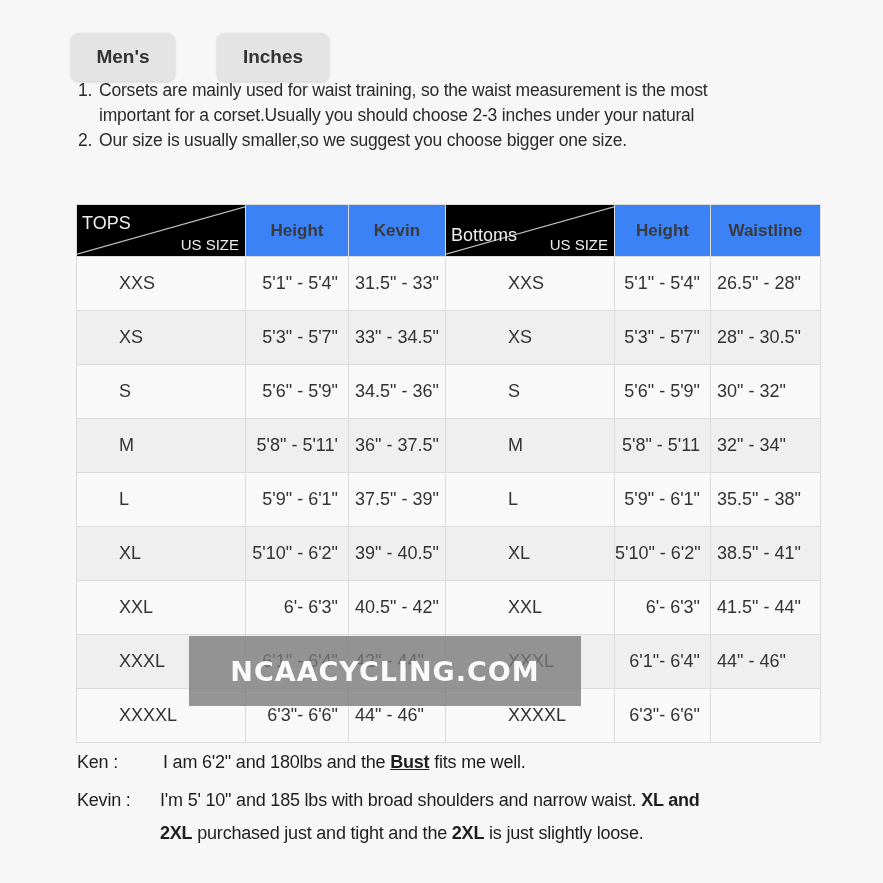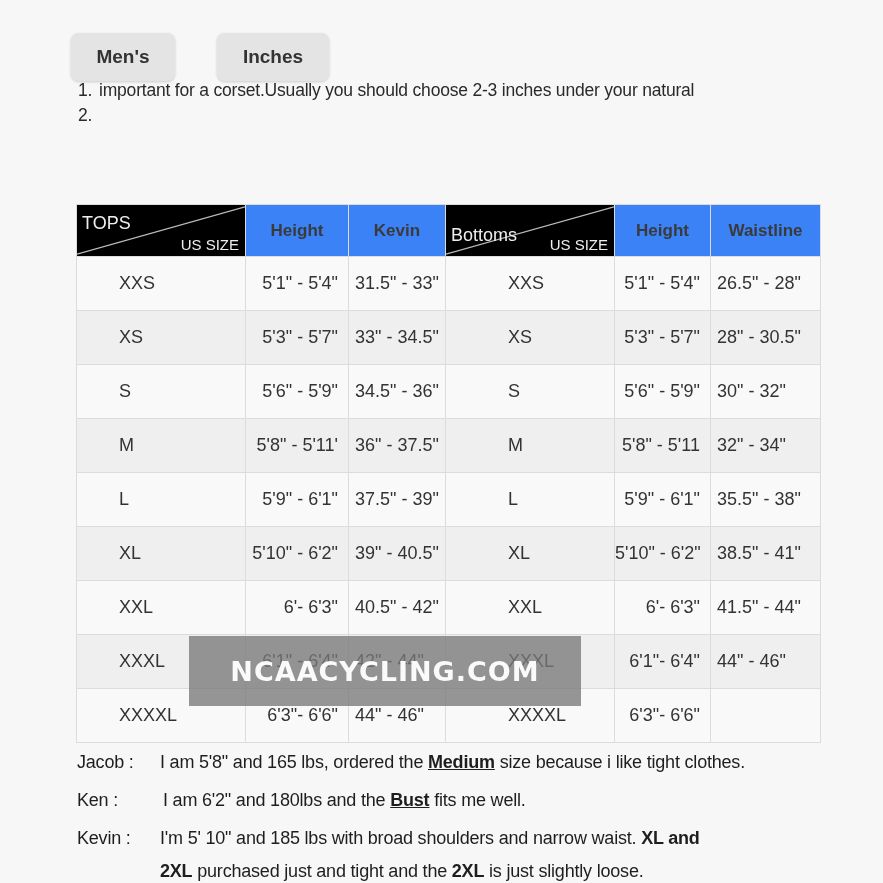--- a/index.html
+++ b/index.html
@@ -89,25 +89,27 @@
   <span>Men's</span>
 </div>
 <div class="tab-btn" id="btn-unit">
   <span>Inches</span>
 </div>
 
 <div class="notes">
   <div class="note-line">
     <span class="note-num">1.</span>
     <div>
+      <div>Corsets are mainly used for waist training, so the waist measurement is the most</div>
       <div>important for a corset.Usually you should choose 2-3 inches under your natural</div>
     </div>
   </div>
   <div class="note-line">
     <span class="note-num">2.</span>
+    <div>Our size is usually smaller,so we suggest you choose bigger one size.</div>
   </div>
 </div>
 
 <table class="chart" id="tops-table">
   <colgroup>
       <col style="width:169px">
       <col style="width:103px">
       <col style="width:97px">
     </colgroup>
   <thead>
@@ -239,24 +241,20 @@
       </tr>
     </tbody>
 </table>
 
 <div class="watermark">
   <span>NCAACYCLING.COM</span>
 </div>
 
 <div class="reviews">
   <div class="review">
-    <span class="name">Jacob :</span>
-    <span class="text" style="left:83px"><span>I am 5'8" and 165 lbs, ordered the </span><span class="u">Medium</span><span> size because i like tight clothes.</span></span>
-  </div>
-  <div class="review">
     <span class="name">Ken :</span>
     <span class="text" style="left:86px"><span>I am 6'2" and 180lbs and the </span><span class="u">Bust</span><span> fits me well.</span></span>
   </div>
   <div class="review">
     <span class="name">Kevin :</span>
     <span class="text" style="left:83px"><span>I'm 5' 10" and 185 lbs with broad shoulders and narrow waist. </span><b>XL and</b></span>
     <span class="text2"><b>2XL</b><span> purchased just  and tight and the </span><b>2XL</b><span> is just slightly loose.</span></span>
   </div>
 </div>
 

